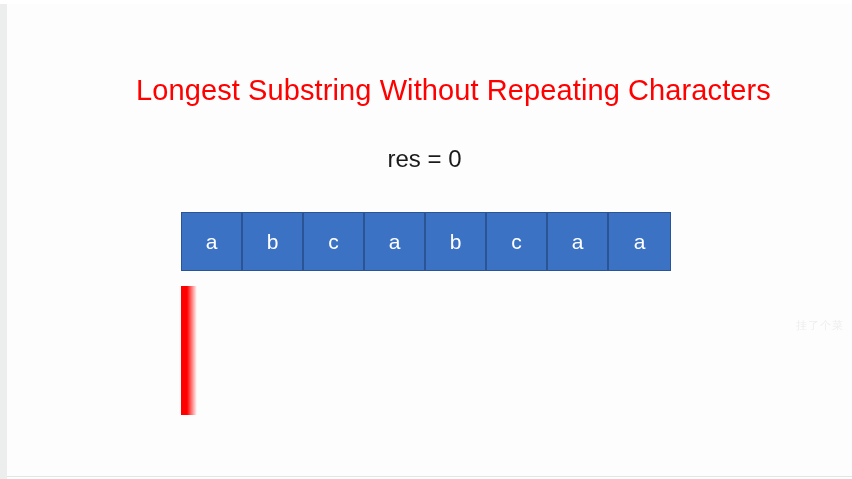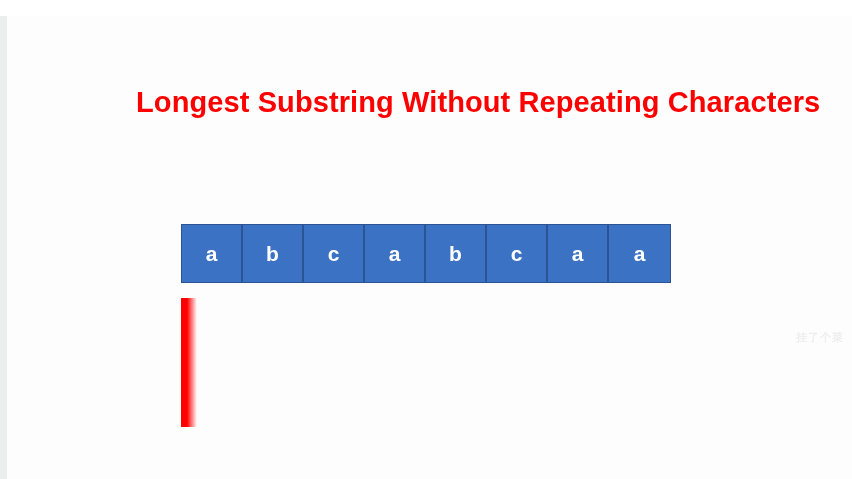--- a/index.html
+++ b/index.html
@@ -13,25 +13,24 @@
     overflow: hidden;
     background: #ffffff;
     font-family: "Liberation Sans", sans-serif;
     position: relative;
   }
 
   
   #slide-frame {
     position: absolute;
     left: 0;
-    top: 16px;
+    top: 4px;
     width: 852px;
     height: 337px;
     background: #ffffff;
-    font-weight: bold;
   }
   #left-gutter {
     position: absolute;
     left: 0;
     top: 0;
     width: 7px;
     height: 479px;
     background: #eceded;
   }
   #canvas-surface {
@@ -132,20 +131,21 @@
 <body>
 
 <div id="slide-frame">
 
   <div id="canvas-surface"></div>
   <div id="left-gutter"></div>
   <div id="bottom-rule"></div>
 
   <div id="slide-title">Longest Substring Without Repeating Characters</div>
 
+  <div id="result-line">res = 0</div>
 
   <div id="char-array">
     <div class="char-cell">a</div>
     <div class="char-cell">b</div>
     <div class="char-cell">c</div>
     <div class="char-cell">a</div>
     <div class="char-cell">b</div>
     <div class="char-cell">c</div>
     <div class="char-cell">a</div>
     <div class="char-cell">a</div>

